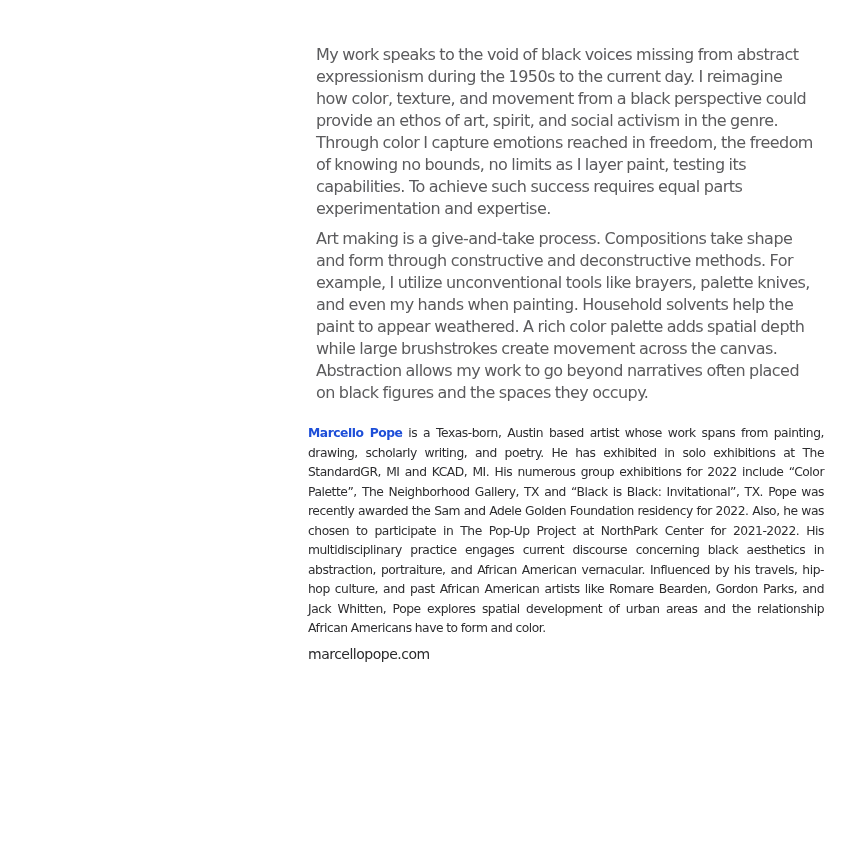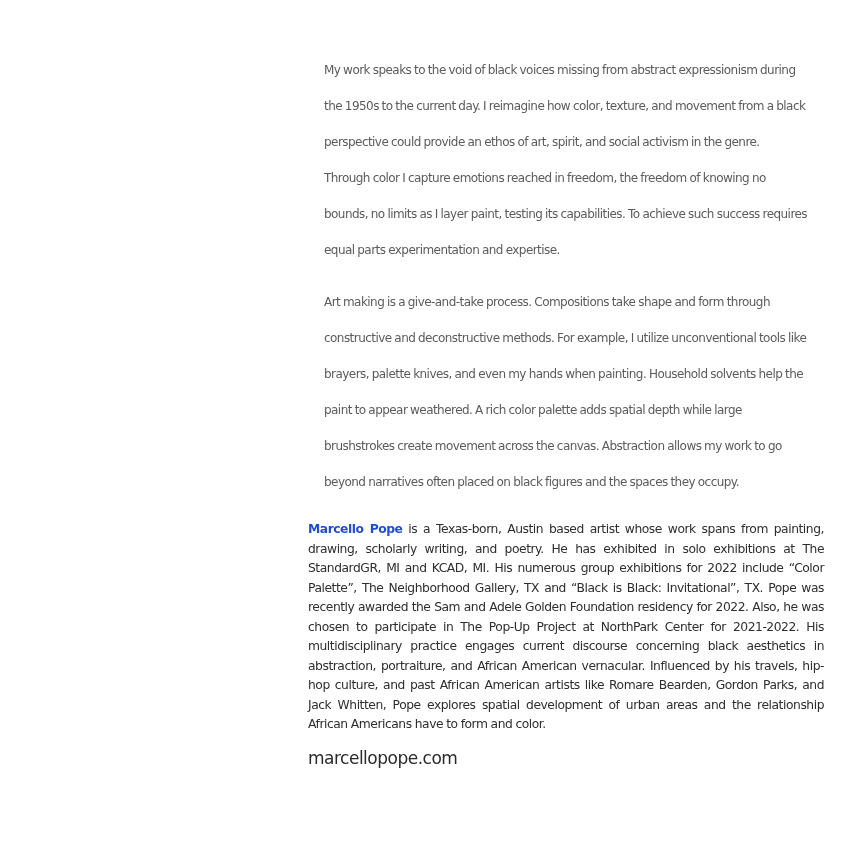--- a/index.html
+++ b/index.html
@@ -14,47 +14,47 @@
       overflow: hidden;
       font-family: "DejaVu Sans", sans-serif;
     }
     .content {
       position: absolute;
       left: 308px;
       top: 36px;
       width: 516px;
     }
     .statement p {
-      margin: 16px;
+      margin: 8px;
       color: #5b5b5d;
-      font-size: 12px;
-      line-height: 36px;
+      font-size: 16px;
+      line-height: 22px;
       letter-spacing: -0.55px;
       word-spacing: -0.5px;
     }
     .statement p.p1 { margin-bottom: 7px; }
     .statement p.p2 { margin-bottom: 0; }
     .bio {
       margin-top: 20px;
       color: #2e2e30;
       font-size: 12.3px;
       line-height: 19.5px;
       letter-spacing: -0.45px;
       word-spacing: -0.4px;
       text-align: justify;
     }
     .bio .name {
       font-weight: bold;
       color: #1d4ed8;
     }
     .website {
-      margin-top: 11px;
+      margin-top: 3px;
       display: inline-block;
       color: #2a2a2c;
-      font-size: 17px;
+      font-size: 14px;
       line-height: 24px;
       letter-spacing: -0.5px;
       text-decoration: none;
     }
   </style>
 </head>
 <body>
 
 <div class="content">
   <div class="statement">

